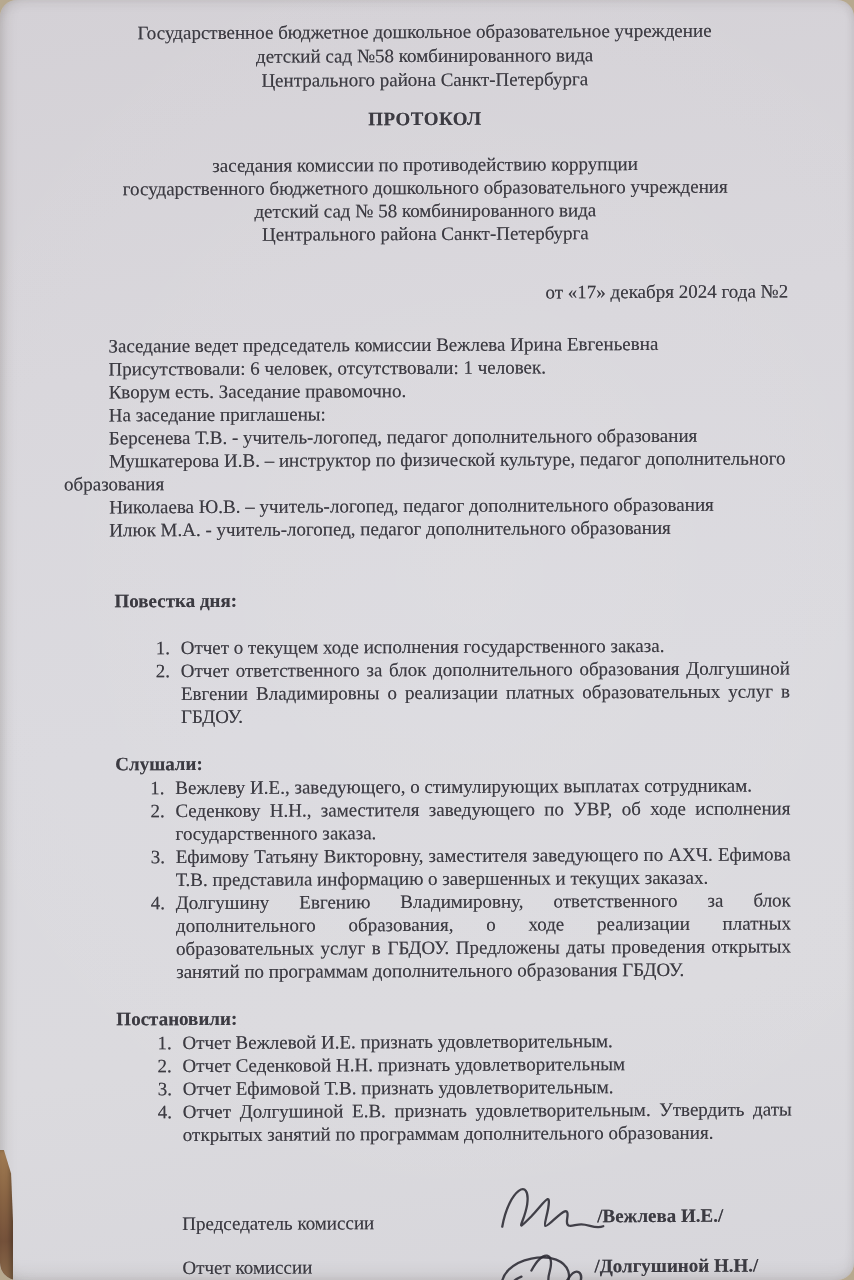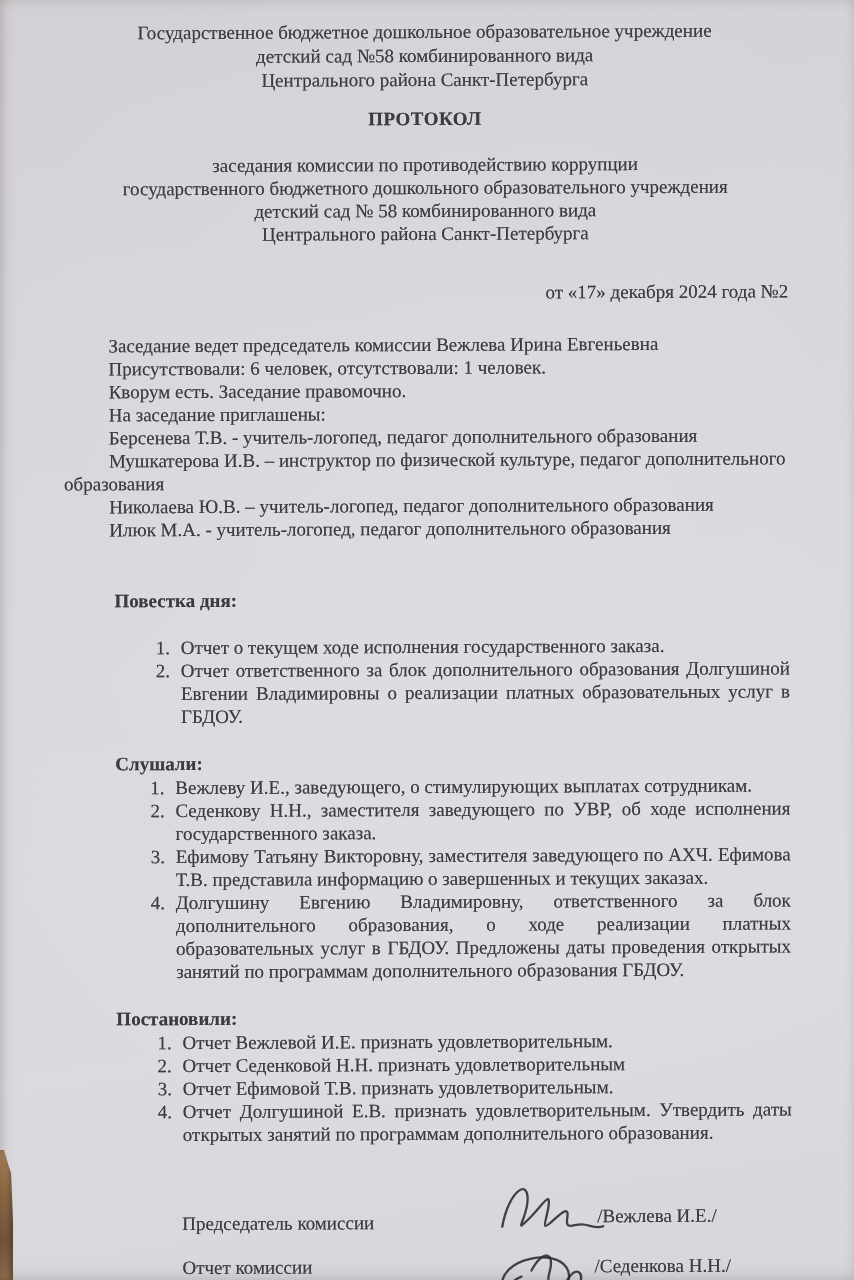--- a/index.html
+++ b/index.html
@@ -12,20 +12,21 @@
     position:relative;width:854px;height:1280px;overflow:hidden;
     background:
       radial-gradient(120% 90% at 55% 45%, rgba(255,255,255,.10), rgba(0,0,0,0) 60%),
       linear-gradient(172deg,#d4d1d6 0%,#d8d6db 28%,#dad9de 55%,#dbdade 78%,#d7d6db 100%);
     box-shadow:
       inset 10px 0 16px -10px rgba(60,50,40,.25),
       inset -6px 0 12px -8px rgba(60,50,40,.15),
       inset 0 -12px 20px -12px rgba(60,50,40,.18),
       inset 0 10px 16px -12px rgba(60,50,40,.12);
     color:#3c3b42;
+    border-radius:17px;
   }
   .content{
     position:absolute;left:0;top:0;width:854px;
     padding:20px 64px 0 65px;box-sizing:border-box;
     transform:rotate(-0.25deg);
     font-size:19px;line-height:23px;
     text-shadow:0 0 .5px rgba(45,44,54,.55);
   }
   .center{text-align:center;}
   .hdr p{margin:0;line-height:24px;}
@@ -39,21 +40,21 @@
   .gap-lg{margin-top:48px;}
   .gap-md{margin-top:24px;}
   ol{margin:0;padding:0 0 0 110px;list-style:decimal;}
   ol.tight{padding-left:104px;}
   li{margin:0;padding-left:6px;line-height:23px;}
   li.just{text-align:justify;}
   .agenda ol{margin-top:24px;}
   .heard ol,.resolved ol{margin-top:1px;}
   .sig-block{position:relative;height:230px;margin-top:48px;}
   .sig-label{position:absolute;white-space:nowrap;text-align:right;}
-  .sig-name{position:absolute;white-space:nowrap;}
+  .sig-name{position:absolute;white-space:nowrap;font-weight:bold;}
   .ink{position:absolute;left:380px;top:-18px;width:230px;height:215px;}
   .ink path{fill:none;stroke:#2b2a33;stroke-width:2.3;stroke-linecap:round;opacity:.88;}
   .wood-edge{
     position:absolute;left:0;top:1150px;width:13px;height:130px;
     background:linear-gradient(175deg,#a07b52 0%,#8a6544 35%,#74513a 70%,#8a6a4a 100%);
     clip-path:polygon(0 0,30% 0,85% 18%,100% 55%,100% 100%,0 100%);
     box-shadow:inset -3px 0 4px rgba(0,0,0,.25);
   }
 </style>
 </head>
@@ -116,21 +117,21 @@
         <li>Отчет Ефимовой Т.В. признать удовлетворительным.</li>
         <li class="just">Отчет Долгушиной Е.В. признать удовлетворительным. Утвердить даты открытых занятий по программам дополнительного образования.</li>
       </ol>
     </div>
 
     <div class="sig-block">
       <span class="sig-label" style="left:115px;top:18px">Председатель комиссии</span>
       <span class="sig-label" style="left:115px;top:62px">Отчет комиссии</span>
 
       <span class="sig-name" style="left:530px;top:12px">/Вежлева И.Е./</span>
-      <span class="sig-name" style="left:527px;top:62px">/Седенкова Н.Н./</span>
+      <span class="sig-name" style="left:527px;top:62px">/Долгушиной Н.Н./</span>
       <span class="sig-name" style="left:527px;top:85px">/Ефимова Т.В./</span>
 
       <svg class="ink" viewBox="0 0 230 215" aria-hidden="true">
         <path d="M55,52 C62,14 84,2 80,30 C77,48 66,60 84,42 C98,27 104,16 101,34 C98,50 93,58 107,45 C116,37 122,32 120,44 C118,56 126,50 134,50 C142,50 148,55 156,52"></path>
         <path d="M88,112 C46,138 42,92 84,84 C124,76 138,112 96,126 C58,138 50,112 74,102"></path>
         <path d="M84,96 C96,74 108,78 102,98 C97,115 110,120 121,104 C129,92 137,98 132,110 C128,121 140,119 150,112"></path>
         <path d="M58,134 C74,118 92,122 82,136 C72,150 96,146 107,136 C116,128 126,133 121,144 C117,153 130,150 141,142"></path>
         <path d="M66,160 C80,145 96,149 88,162 C81,174 100,170 110,160 C118,152 126,157 122,167"></path>
         <path d="M60,182 C74,165 92,169 84,182 C76,195 98,189 108,179"></path>
         <path d="M18,200 C58,178 100,172 118,160 C102,188 60,205 30,199 C62,194 104,184 130,170"></path>

